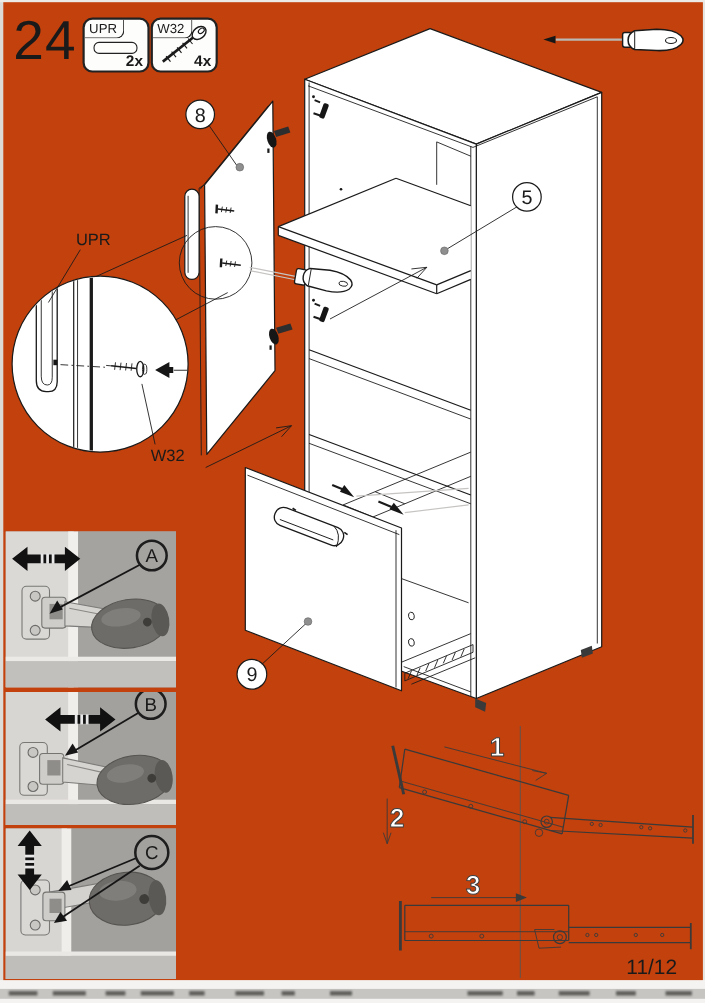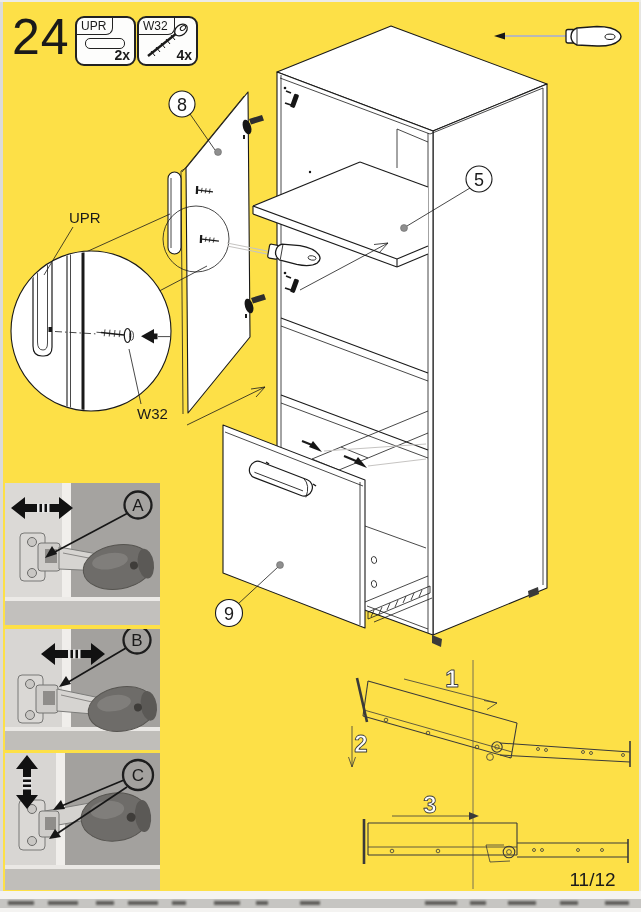--- a/index.html
+++ b/index.html
@@ -1,18 +1,18 @@
 <!DOCTYPE html>
 <html><head>
 <meta charset="utf-8">
 <style>
   html,body{margin:0;padding:0;background:#ffffff;}
   .page{
     position:relative;width:641px;height:912px;overflow:hidden;
-    background:#fde047;font-family:"Liberation Sans",sans-serif;color:#1a1a1a;
+    background:#c2410c;font-family:"Liberation Sans",sans-serif;color:#1a1a1a;
   }
   .edge-l{position:absolute;left:0;top:0;width:3px;height:912px;background:#dcdbd8;}
   .edge-r{position:absolute;right:0;top:0;width:2px;height:912px;background:#e6e5e2;}
   .edge-t{position:absolute;left:0;top:0;width:641px;height:2px;background:#ecebe8;}
   .step-number{position:absolute;left:12px;top:8px;font-size:50px;font-weight:500;letter-spacing:1px;}
   .part-box{position:absolute;top:16px;width:57px;height:46px;border:2px solid #222;border-radius:9px;background:#fdfdfc;}
   .part-box.b1{left:75px;}
   .part-box.b2{left:137px;}
   .part-code{position:absolute;left:0;top:0;font-size:12px;padding:1px 6px 1px 4px;
     border-bottom:1.5px solid #222;border-right:1.5px solid #222;border-bottom-right-radius:7px;}

